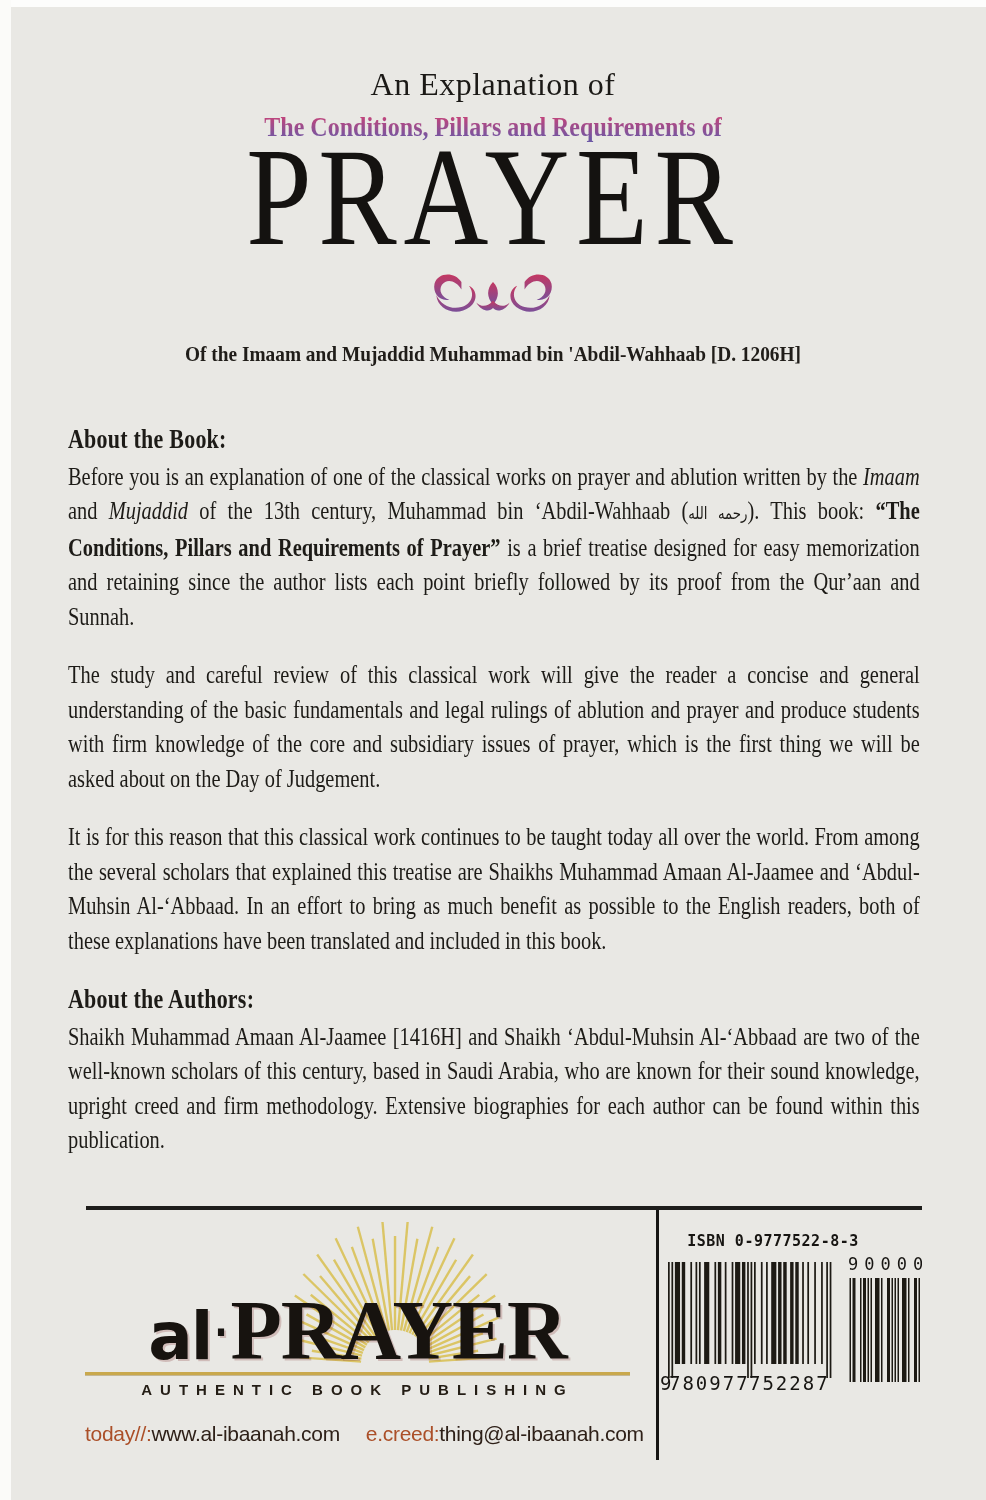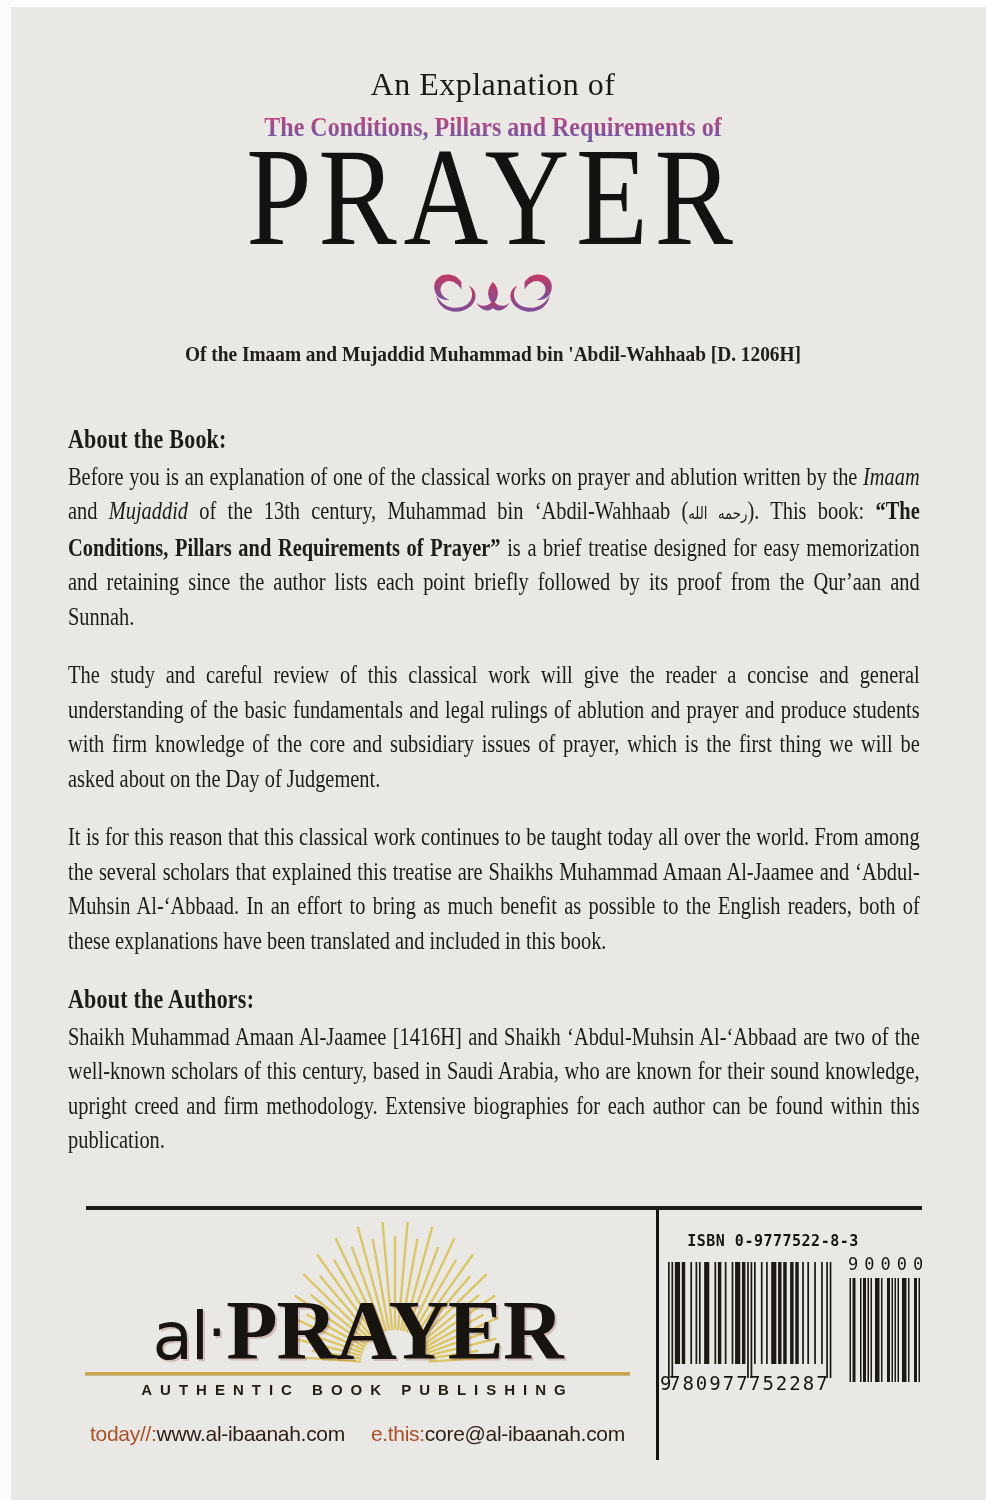--- a/index.html
+++ b/index.html
@@ -38,21 +38,21 @@
   .seg-bold{font-weight:bold;}
   .seg-honorific{font-family:"DejaVu Sans",sans-serif;font-size:17px;}
   
   .hr{position:absolute;left:86px;top:1206px;width:836px;height:4px;background:#1e1d1b;}
   .vr{position:absolute;left:656px;top:1210px;width:3px;height:250px;background:#161513;}
   
   #sunburst{position:absolute;left:145px;top:1222px;width:500px;height:150px;}
   #sunburst line{stroke:var(--ray_gold,#d9c050);stroke-width:2.4;opacity:.85;}
   .logotype{position:absolute;left:85px;top:1282px;width:545px;text-align:center;
     white-space:nowrap;color:#17130f;text-shadow:2px 2px 0 rgba(120,30,30,.22);}
-  .logo-al{font-family:"DejaVu Sans",sans-serif;font-size:66px;font-weight:normal;letter-spacing:-2px;}
+  .logo-al{font-family:"DejaVu Sans",sans-serif;font-size:66px;font-weight:bold;letter-spacing:-2px;}
   .logo-dot{font-family:"DejaVu Sans",sans-serif;font-size:60px;vertical-align:6px;}
   .logo-main{font-family:"Liberation Serif",serif;font-size:84px;font-weight:bold;letter-spacing:-1px;}
   .gold-rule{position:absolute;left:85px;top:1372px;width:545px;height:3px;
     background:var(--gold,#c9a84c);box-shadow:0 1px 0 rgba(140,110,30,.4);}
   .tagline{position:absolute;left:85px;top:1381px;width:545px;text-align:center;
     font-family:"Liberation Sans",sans-serif;font-size:15px;font-weight:bold;
     letter-spacing:8px;color:#241d15;}
   .contact{position:absolute;left:85px;top:1422px;width:545px;text-align:center;
     font-family:"Liberation Sans",sans-serif;font-size:21px;letter-spacing:-.3px;white-space:nowrap;}
   .contact .gap{display:inline-block;width:26px;}
@@ -145,21 +145,21 @@
         <line x1="281.0120839498573" y1="128.0626168493865" x2="353.35780104081095" y2="95.54916241553354"></line>
         <line x1="282.1204881841207" y1="130.85216438882574" x2="337.9058697345886" y2="111.49111796056226"></line>
         <line x1="282.9785377917941" y1="133.7286007764582" x2="351.50636341758707" y2="116.54102844530314"></line>
         <line x1="283.5795449327709" y1="136.66950639170997" x2="333.1118621861747" y2="128.80663329287327"></line>
         <line x1="283.9188252162817" y1="139.6519591257102" x2="345.3628981430333" y2="135.3984747023876"></line>
       </svg>
     <div class="logotype"><span class="logo-al">al</span><span class="logo-dot">·</span><span class="logo-main">PRAYER</span></div>
     <div class="gold-rule"></div>
     <div class="tagline">AUTHENTIC BOOK PUBLISHING</div>
     <div class="contact">
-      <span><span class="red">today//:</span><span class="dark">www.al-ibaanah.com</span></span><span class="gap"></span><span><span class="red">e.this:</span><span class="dark">core@al-ibaanah.com</span></span>
+      <span><span class="red">today//:</span><span class="dark">www.al-ibaanah.com</span></span><span class="gap"></span><span><span class="red">e.creed:</span><span class="dark">thing@al-ibaanah.com</span></span>
     </div>
   </section>
 
   <section>
     <div class="isbn">ISBN 0-9777522-8-3</div>
     <svg id="ean13" class="bars" viewBox="0 0 182 140" aria-hidden="true">
         <rect x="8.00" y="6" width="1.72" height="116"></rect>
         <rect x="11.44" y="6" width="1.72" height="116"></rect>
         <rect x="14.88" y="6" width="5.16" height="102"></rect>
         <rect x="21.76" y="6" width="3.44" height="102"></rect>

